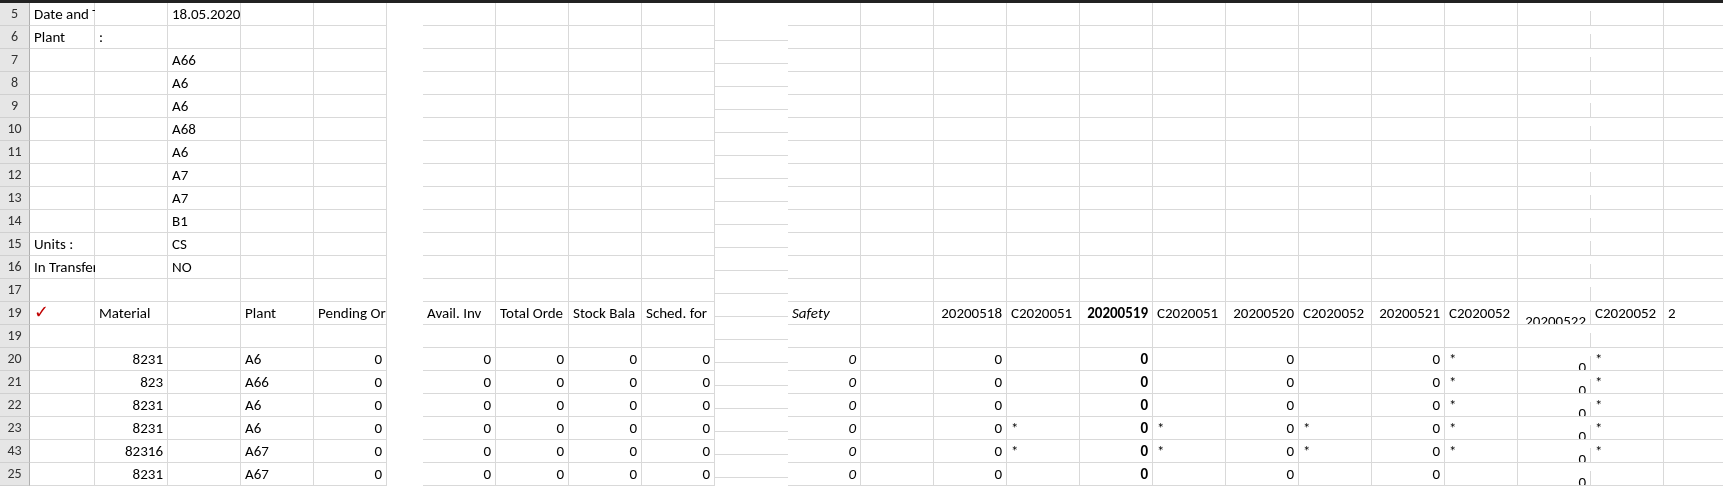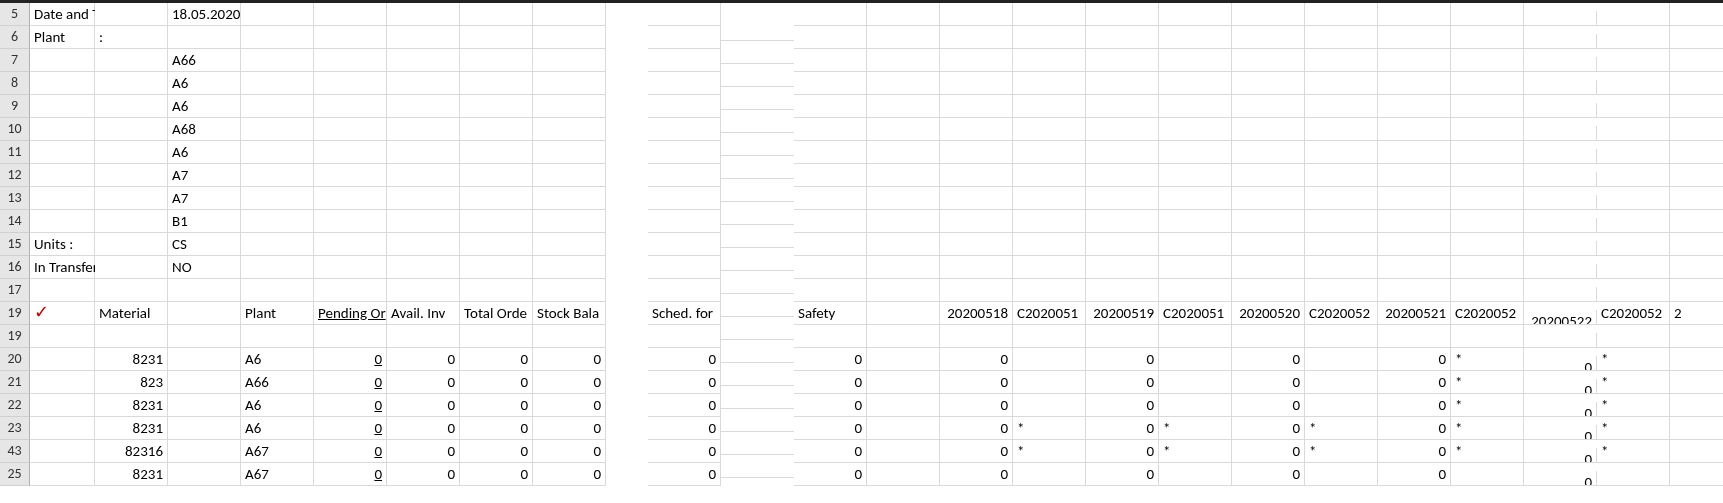--- a/index.html
+++ b/index.html
@@ -41,31 +41,31 @@
     white-space: nowrap;
     position: relative;
     background: #fff;
   }
   .cell.num { text-align: right; }
   .cell.left { text-align: left; }
   .w-A { width: 65px; min-width:65px; }
   .w-B { width: 73px; min-width:73px; }
   .w-C { width: 73px; min-width:73px; }
   .w-D { width: 73px; min-width:73px; }
-  .w-E { width: 73px; min-width:73px;text-decoration:underline; }
-  .w-F { width: 73px; min-width:73px; }
+  .w-E { width: 73px; min-width:73px; }
+  .w-F { width: 73px; min-width:73px;margin-left:36px; }
   .w-G { width: 73px; min-width:73px; }
   .w-H { width: 73px; min-width:73px; }
-  .w-I { width: 73px; min-width:73px;margin-left:42px; }
+  .w-I { width: 73px; min-width:73px; }
   .w-J { width: 73px; min-width:73px;margin-top:37px; }
-  .w-K { width: 73px; min-width:73px; }
+  .w-K { width: 73px; min-width:73px;font-style:italic; }
   .w-L { width: 73px; min-width:73px; }
   .w-M { width: 73px; min-width:73px; }
   .w-N { width: 73px; min-width:73px; }
-  .w-O { width: 73px; min-width:73px; }
+  .w-O { width: 73px; min-width:73px;font-weight:bold; }
   .w-P { width: 73px; min-width:73px; }
   .w-Q { width: 73px; min-width:73px; }
   .w-R { width: 73px; min-width:73px; }
   .w-S { width: 73px; min-width:73px; }
   .w-T { width: 73px; min-width:73px; }
   .w-U { width: 73px; min-width:73px;margin-top:8px; }
   .w-V { width: 73px; min-width:73px; }
   .w-W { width: 73px; min-width:73px; }
   .active-cell {
     position: absolute;

